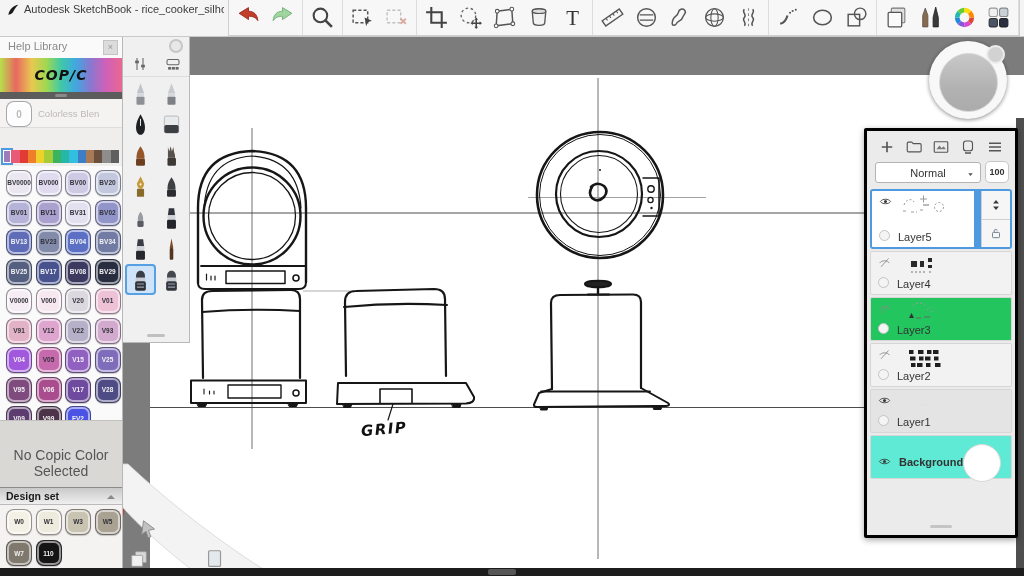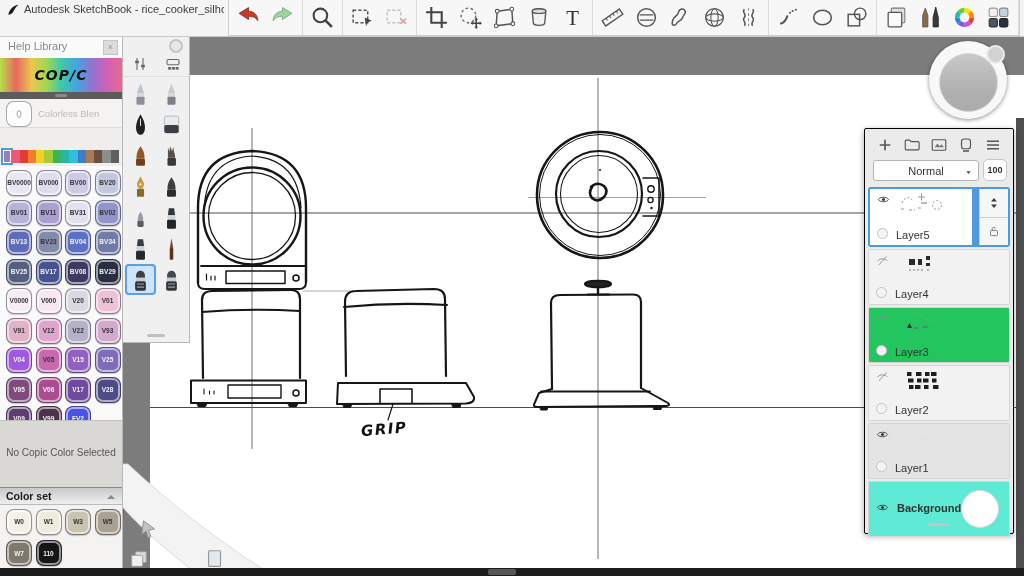--- a/index.html
+++ b/index.html
@@ -43,21 +43,21 @@
   .tab.active{background:#fff;color:#222;font-weight:bold;border:1px solid #bbb;border-bottom:none;}
   .tab.inactive{background:#d8d7d5;color:#9a9a9a;border:1px solid #c4c4c4;border-bottom:none;}
   #family-strip{left:3px;top:114px;width:116px;height:14px;display:flex;}
   .fam{flex:1;height:13px;}
   .fam.sel{outline:2px solid #4e9ae0;outline-offset:0;box-shadow:inset 0 0 0 1px #fff;}
   #swatch-grid{left:0;top:130px;width:122px;padding:4px 0 0 6px;display:flex;flex-wrap:wrap;gap:3.5px;background:#fbfafa;width:116px;}
   .swatch{width:24px;height:24px;border-radius:8px;display:flex;align-items:center;justify-content:center;text-align:center;
     font-weight:bold;font-size:6.5px;line-height:1.1;border:1px solid rgba(50,50,60,.5);
     box-shadow:inset 0 0 0 2px rgba(255,255,255,.55),0 1px 1px rgba(0,0,0,.2);}
   #copic-status-zone{left:0;top:384px;width:122px;height:67px;background:#dad8d5;border-top:1px solid #c2c0bd;}
-  #copic-status{left:0;top:26px;width:122px;text-align:center;font-size:10px;color:#555;}
+  #copic-status{left:0;top:26px;width:122px;text-align:center;font-size:14px;color:#555;}
   #custom-header{left:0;top:451px;width:122px;height:16px;background:linear-gradient(180deg,#c9c9c9,#efefef);
     border-top:1px solid #8a8a8a;border-bottom:1px solid #bbb;}
   #custom-title{left:6px;top:2px;font-size:10.5px;font-weight:bold;color:#1a1a1a;}
   #custom-collapse{right:5px;top:3px;width:12px;height:10px;}
   #custom-grid{left:0;top:469px;width:116px;padding:4px 0 0 6px;display:flex;flex-wrap:wrap;gap:3.5px;background:#f4f3f1;height:59px;}
   
   #brushes{left:122px;top:36px;width:66px;height:305px;background:#f0f0f0;border:1px solid #b8b8b8;z-index:31;}
   #brush-pin{right:6px;top:2px;width:10px;height:10px;border-radius:50%;border:2px solid #c6c6c6;background:#e8e8e8;}
   #brush-tools{left:0;top:15px;width:66px;height:24px;display:flex;justify-content:space-around;align-items:center;border-bottom:1px solid #ddd;}
   .mini-icon{width:20px;height:18px;display:inline-block;}
@@ -65,32 +65,32 @@
   #brush-grid{left:2px;top:41px;width:62px;display:flex;flex-wrap:wrap;}
   .brush-cell{width:31px;height:31px;display:flex;align-items:center;justify-content:center;border-radius:4px;}
   .brush-cell.sel{background:#cfe4f8;outline:2px solid #57a0e4;outline-offset:-2px;}
   #brush-handle{left:0;top:293px;width:66px;height:10px;display:flex;align-items:center;justify-content:center;}
   #brush-handle div{width:18px;height:3px;background:#c0c0c0;border-radius:2px;}
   
   #lagoon{left:100px;top:460px;width:180px;height:116px;z-index:20;}
   #red-sliver{left:119px;top:494px;width:6px;height:24px;background:#c0392b;transform:rotate(10deg);z-index:19;}
   .lagoon-icon{position:absolute;width:22px;height:22px;z-index:21;}
   
-  #layers{left:864px;top:128px;width:148px;height:404px;background:#ebebeb;border:1px solid #000000;
+  #layers{left:864px;top:128px;width:148px;height:404px;background:#ebebeb;border:3px solid #000000;
     box-shadow:0 2px 6px rgba(0,0,0,.35);z-index:32;border-radius:2px;}
   #lp-icons{left:0;top:0;width:148px;height:28px;display:flex;justify-content:space-between;align-items:center;padding:4px 10px 0;box-sizing:border-box;}
   .lp-icon{width:20px;height:18px;}
   .lp-icon svg{width:100%;height:100%;}
   #blend{left:8px;top:31px;width:104px;height:19px;background:#fff;border:1px solid #b4b4b4;border-radius:3px;
     font-size:11px;color:#333;display:flex;align-items:center;justify-content:center;}
   #blend .caret{position:absolute;right:5px;top:6px;width:9px;height:8px;}
   #opacity{right:6px;top:30px;width:22px;height:20px;border:1.5px solid #c6c6c6;border-radius:5px;background:#fff;
     font-size:9px;font-weight:bold;color:#333;display:flex;align-items:center;justify-content:center;}
   #layers-list{left:0;top:56px;width:148px;}
-  .layer-row{position:relative;margin:2px 3px 0;height:56px;border-radius:2px;border:1px solid #d6d6d6;box-sizing:border-box;}
+  .layer-row{position:relative;margin:2px 3px 0;height:44px;border-radius:2px;border:1px solid #d6d6d6;box-sizing:border-box;}
   .sel-wrap{position:relative;margin:2px 3px 0;height:60px;border:2px solid #4e9ae0;border-radius:3px;background:#fff;display:flex;box-sizing:border-box;}
   .sel-content{position:relative;flex:1;}
   .sel-bar{width:7px;background:#4e9ae0;}
   .side-col{width:28px;border-left:1px solid #d0d0d0;display:flex;flex-direction:column;background:#f6f6f6;}
   .side-btn{flex:1;display:flex;align-items:center;justify-content:center;border-bottom:1px solid #d0d0d0;}
   .side-btn:last-child{border-bottom:none;}
   .side-btn svg{width:14px;height:14px;}
   .eye-btn{position:absolute;left:5px;top:3px;width:17px;height:13px;}
   .eye-btn svg{width:100%;height:100%;}
   .thumb{position:absolute;left:26px;top:2px;width:60px;height:28px;}
@@ -476,21 +476,21 @@
         <div>V99</div>
       </div>
       <div class="swatch" style="background: rgb(75, 83, 229); color: rgb(242, 242, 242);">
         <div>FV2</div>
       </div>
     </div>
   <div id="copic-status-zone" class="abs">
     <span id="copic-status" class="abs">No Copic Color Selected</span>
   </div>
   <div id="custom-header" class="abs">
-    <span id="custom-title" class="abs">Color set</span>
+    <span id="custom-title" class="abs">Design set</span>
     <span id="custom-collapse" class="abs"><svg viewBox="0 0 24 24">
           <path d="M4 16 L12 8 L20 16 Z" fill="#8a8a8a"></path>
         </svg></span>
   </div>
   <div id="custom-grid" class="abs">
       <div class="swatch" style="background: rgb(243, 241, 229); color: rgb(51, 51, 58);">
         <div>W0</div>
       </div>
       <div class="swatch" style="background: rgb(237, 235, 221); color: rgb(51, 51, 58);">
         <div>W1</div>

